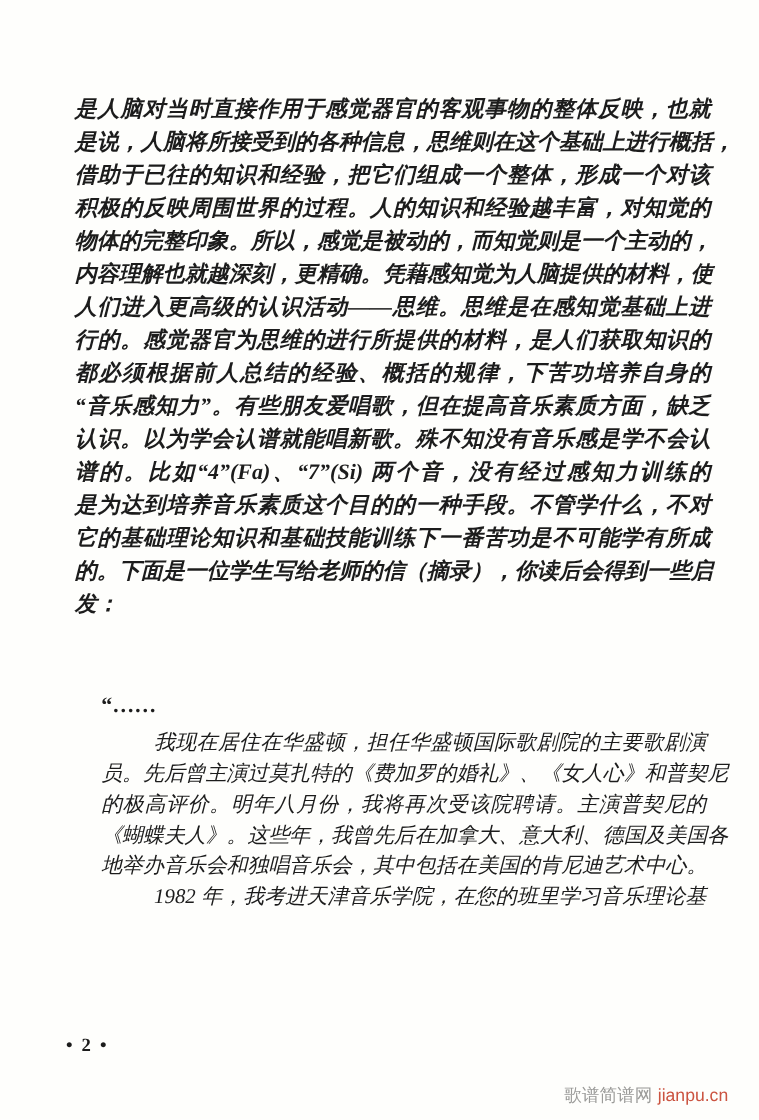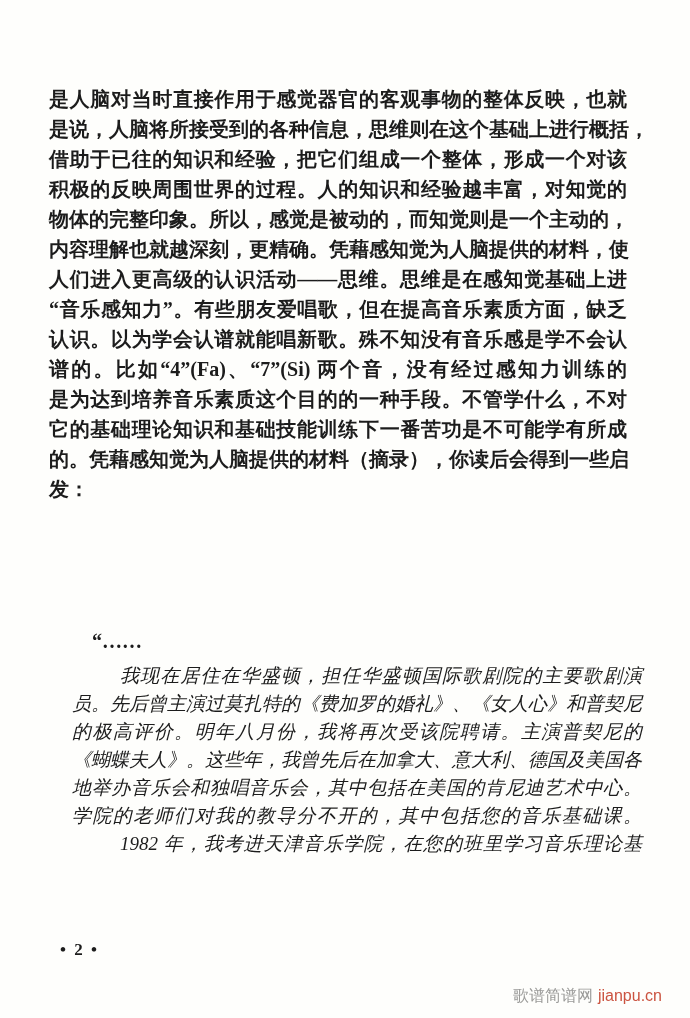--- a/index.html
+++ b/index.html
@@ -12,23 +12,24 @@
     width: 690px;
     height: 1018px;
     background: #fefefc;
     overflow: hidden;
     font-family: "Liberation Serif", "DejaVu Serif", serif;
     color: #1c1c1c;
   }
   
   .body-text {
     position: absolute;
-    left: 49px;
+    left: 68px;
     top: 84px;
     width: 578px;
+    font-style: italic;
   }
   .bline {
     height: 30px;
     line-height: 30px;
     font-size: 20px;
     font-weight: 600;
     text-align: justify;
     text-align-last: justify;
     text-justify: inter-character;
     white-space: nowrap;
@@ -56,20 +57,21 @@
   .lline {
     height: 28px;
     line-height: 28px;
     font-size: 19px;
     font-style: italic;
     font-weight: 500;
     text-align: justify;
     text-align-last: justify;
     text-justify: inter-character;
     white-space: nowrap;
+    margin-left: 20px;
   }
   .lline.indent {
     text-indent: 48px;
   }
   .page-num {
     position: absolute;
     left: 60px;
     top: 940px;
     font-size: 17px;
     font-weight: 600;
@@ -92,38 +94,39 @@
 <div class="page">
 
   <div class="body-text">
     <div class="bline">是人脑对当时直接作用于感觉器官的客观事物的整体反映，也就</div>
     <div class="bline">是说，人脑将所接受到的各种信息，思维则在这个基础上进行概括，</div>
     <div class="bline">借助于已往的知识和经验，把它们组成一个整体，形成一个对该</div>
     <div class="bline">积极的反映周围世界的过程。人的知识和经验越丰富，对知觉的</div>
     <div class="bline">物体的完整印象。所以，感觉是被动的，而知觉则是一个主动的，</div>
     <div class="bline">内容理解也就越深刻，更精确。凭藉感知觉为人脑提供的材料，使</div>
     <div class="bline">人们进入更高级的认识活动——思维。思维是在感知觉基础上进</div>
+    <div class="bline">行的。感觉器官为思维的进行所提供的材料，是人们获取知识的</div>
+    <div class="bline">都必须根据前人总结的经验、概括的规律，下苦功培养自身的</div>
     <div class="bline">“音乐感知力”。有些朋友爱唱歌，但在提高音乐素质方面，缺乏</div>
     <div class="bline">认识。以为学会认谱就能唱新歌。殊不知没有音乐感是学不会认</div>
     <div class="bline">谱的。比如“4”(Fa)、“7”(Si) 两个音，没有经过感知力训练的</div>
     <div class="bline">是为达到培养音乐素质这个目的的一种手段。不管学什么，不对</div>
     <div class="bline">它的基础理论知识和基础技能训练下一番苦功是不可能学有所成</div>
-    <div class="bline">的。凭藉感知觉为人脑提供的材料（摘录），你读后会得到一些启</div>
+    <div class="bline">的。下面是一位学生写给老师的信（摘录），你读后会得到一些启</div>
     <div class="bline no-stretch">发：</div>
   </div>
 
   <div class="quote-open">“……</div>
 
   <div class="letter">
     <div class="lline indent">我现在居住在华盛顿，担任华盛顿国际歌剧院的主要歌剧演</div>
     <div class="lline">员。先后曾主演过莫扎特的《费加罗的婚礼》、《女人心》和普契尼</div>
     <div class="lline">的极高评价。明年八月份，我将再次受该院聘请。主演普契尼的</div>
     <div class="lline">《蝴蝶夫人》。这些年，我曾先后在加拿大、意大利、德国及美国各</div>
     <div class="lline">地举办音乐会和独唱音乐会，其中包括在美国的肯尼迪艺术中心。</div>
-    <div class="lline">学院的老师们对我的教导分不开的，其中包括您的音乐基础课。</div>
     <div class="lline indent">1982 年，我考进天津音乐学院，在您的班里学习音乐理论基</div>
   </div>
 
   <div class="page-num">• 2 •</div>
 
   <div class="watermark">
     <span class="wm-name">歌谱简谱网</span><span class="wm-url">jianpu.cn</span>
   </div>
 
 </div>

